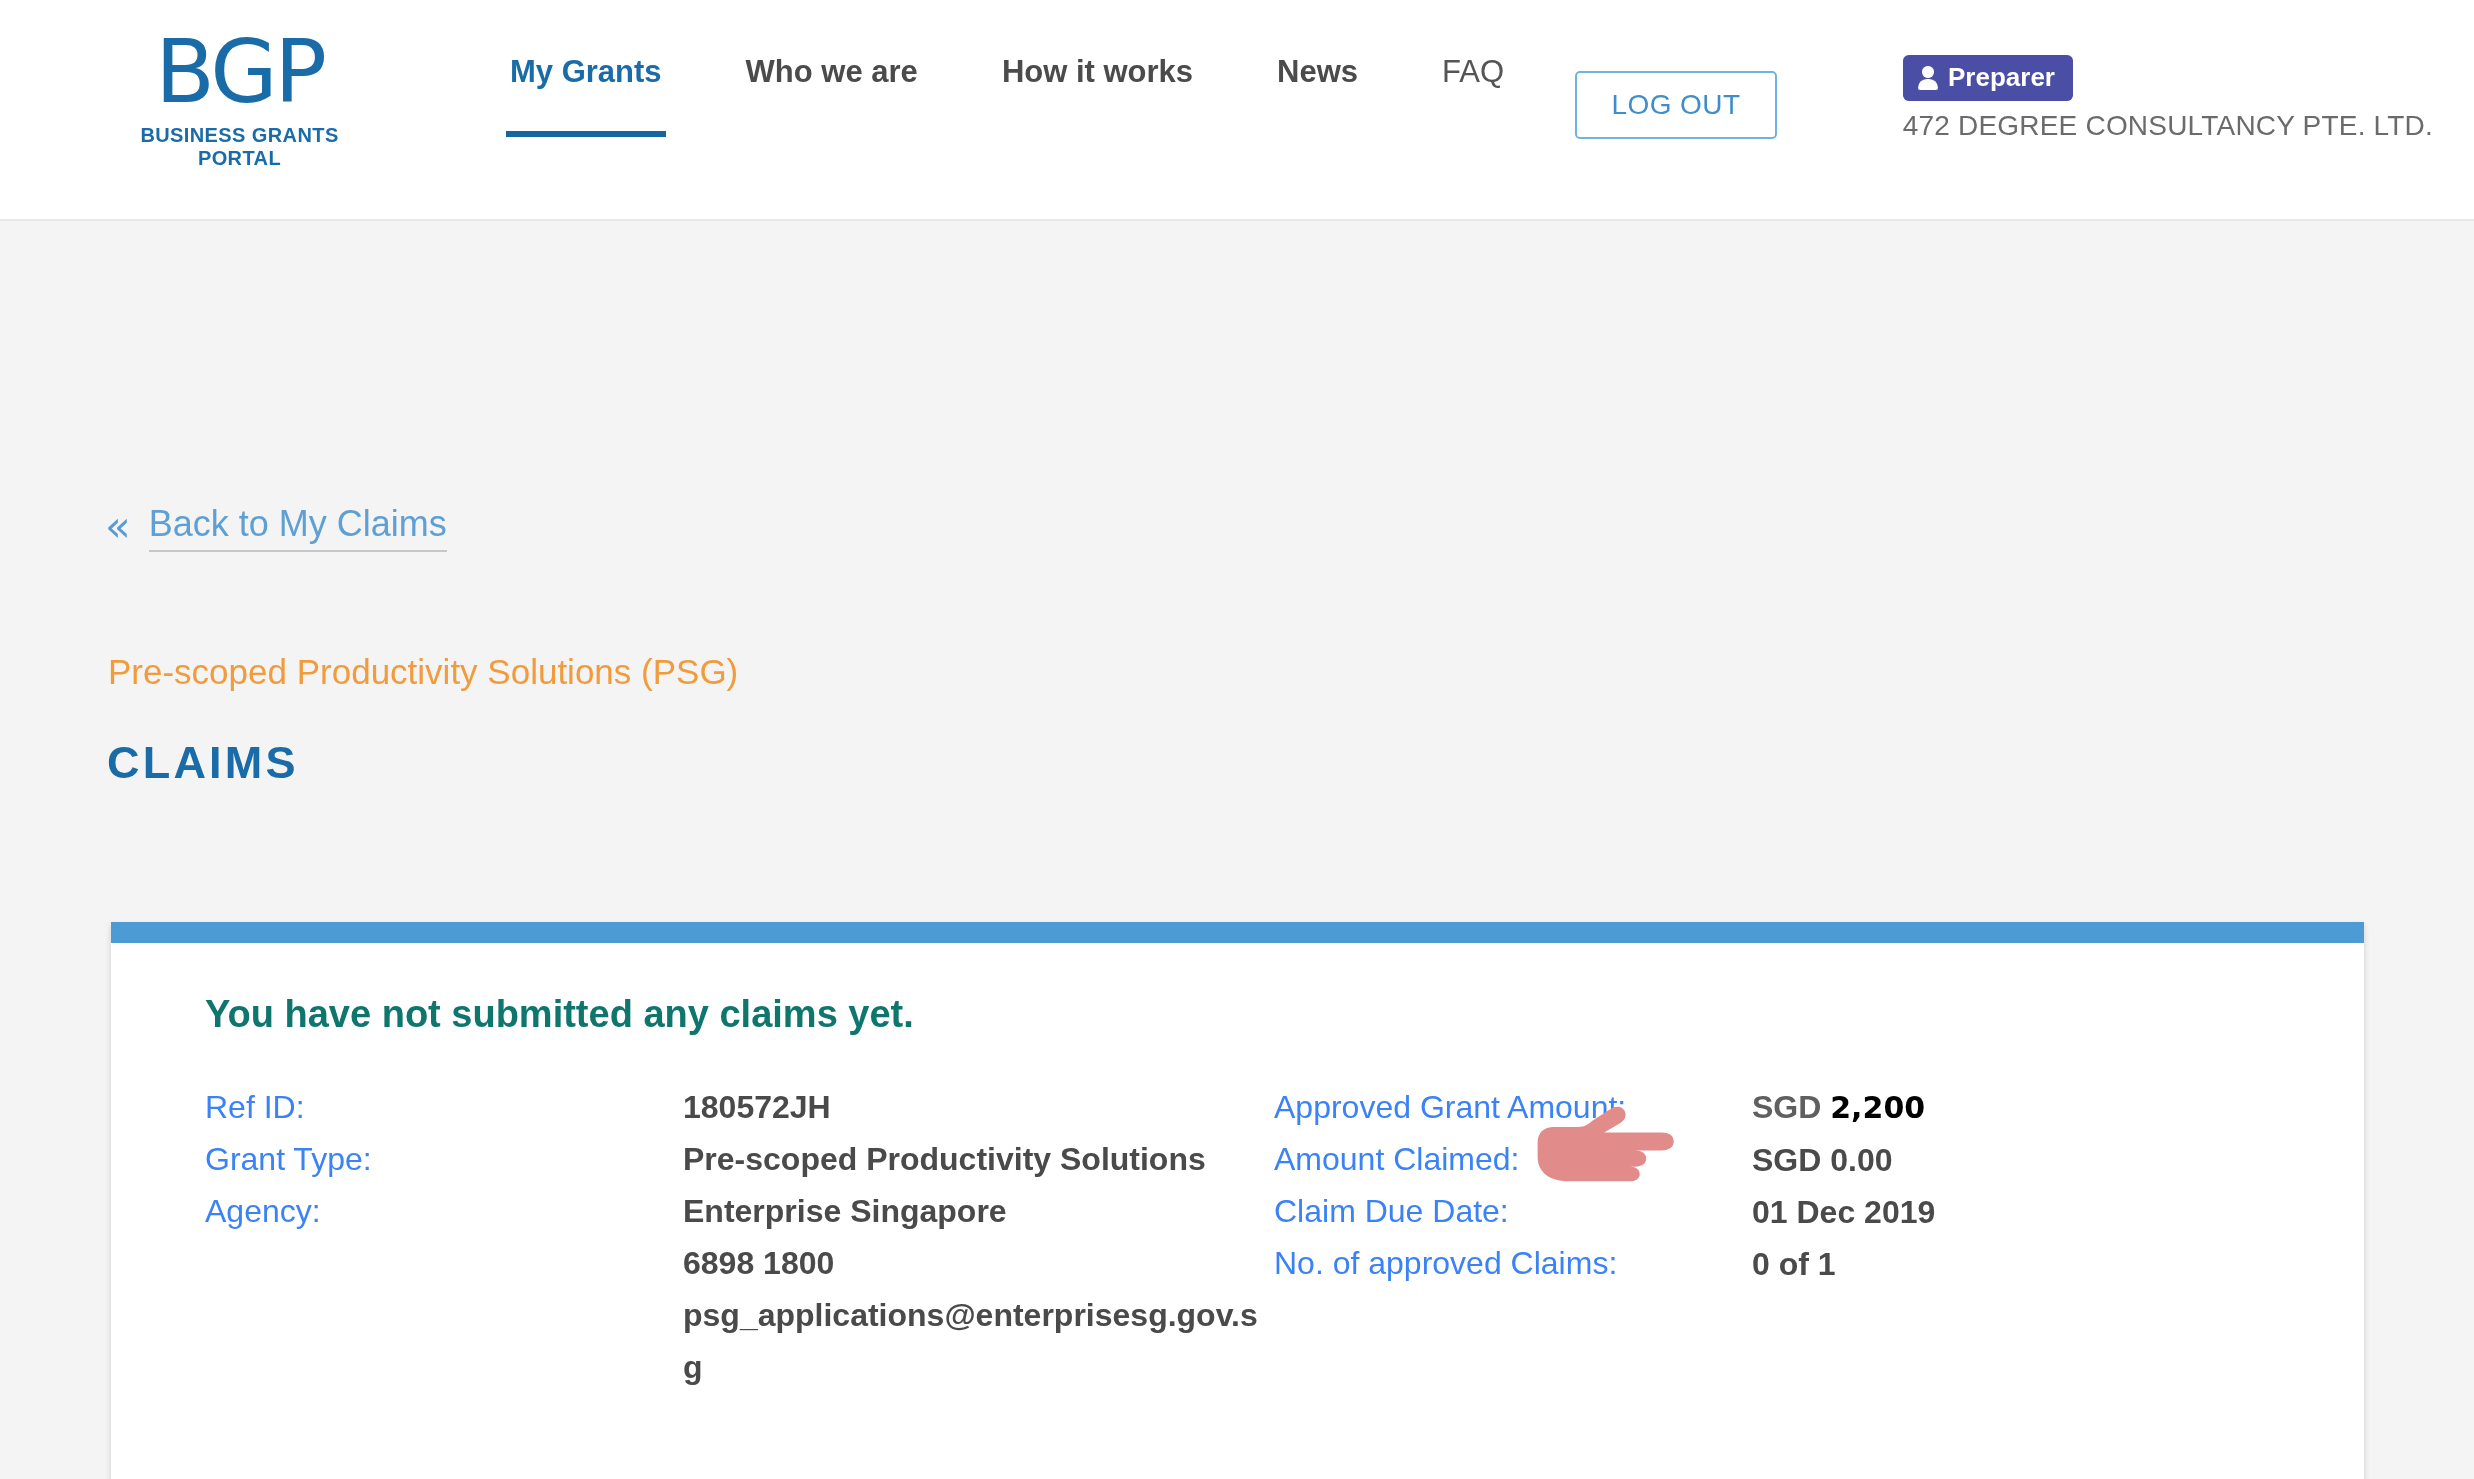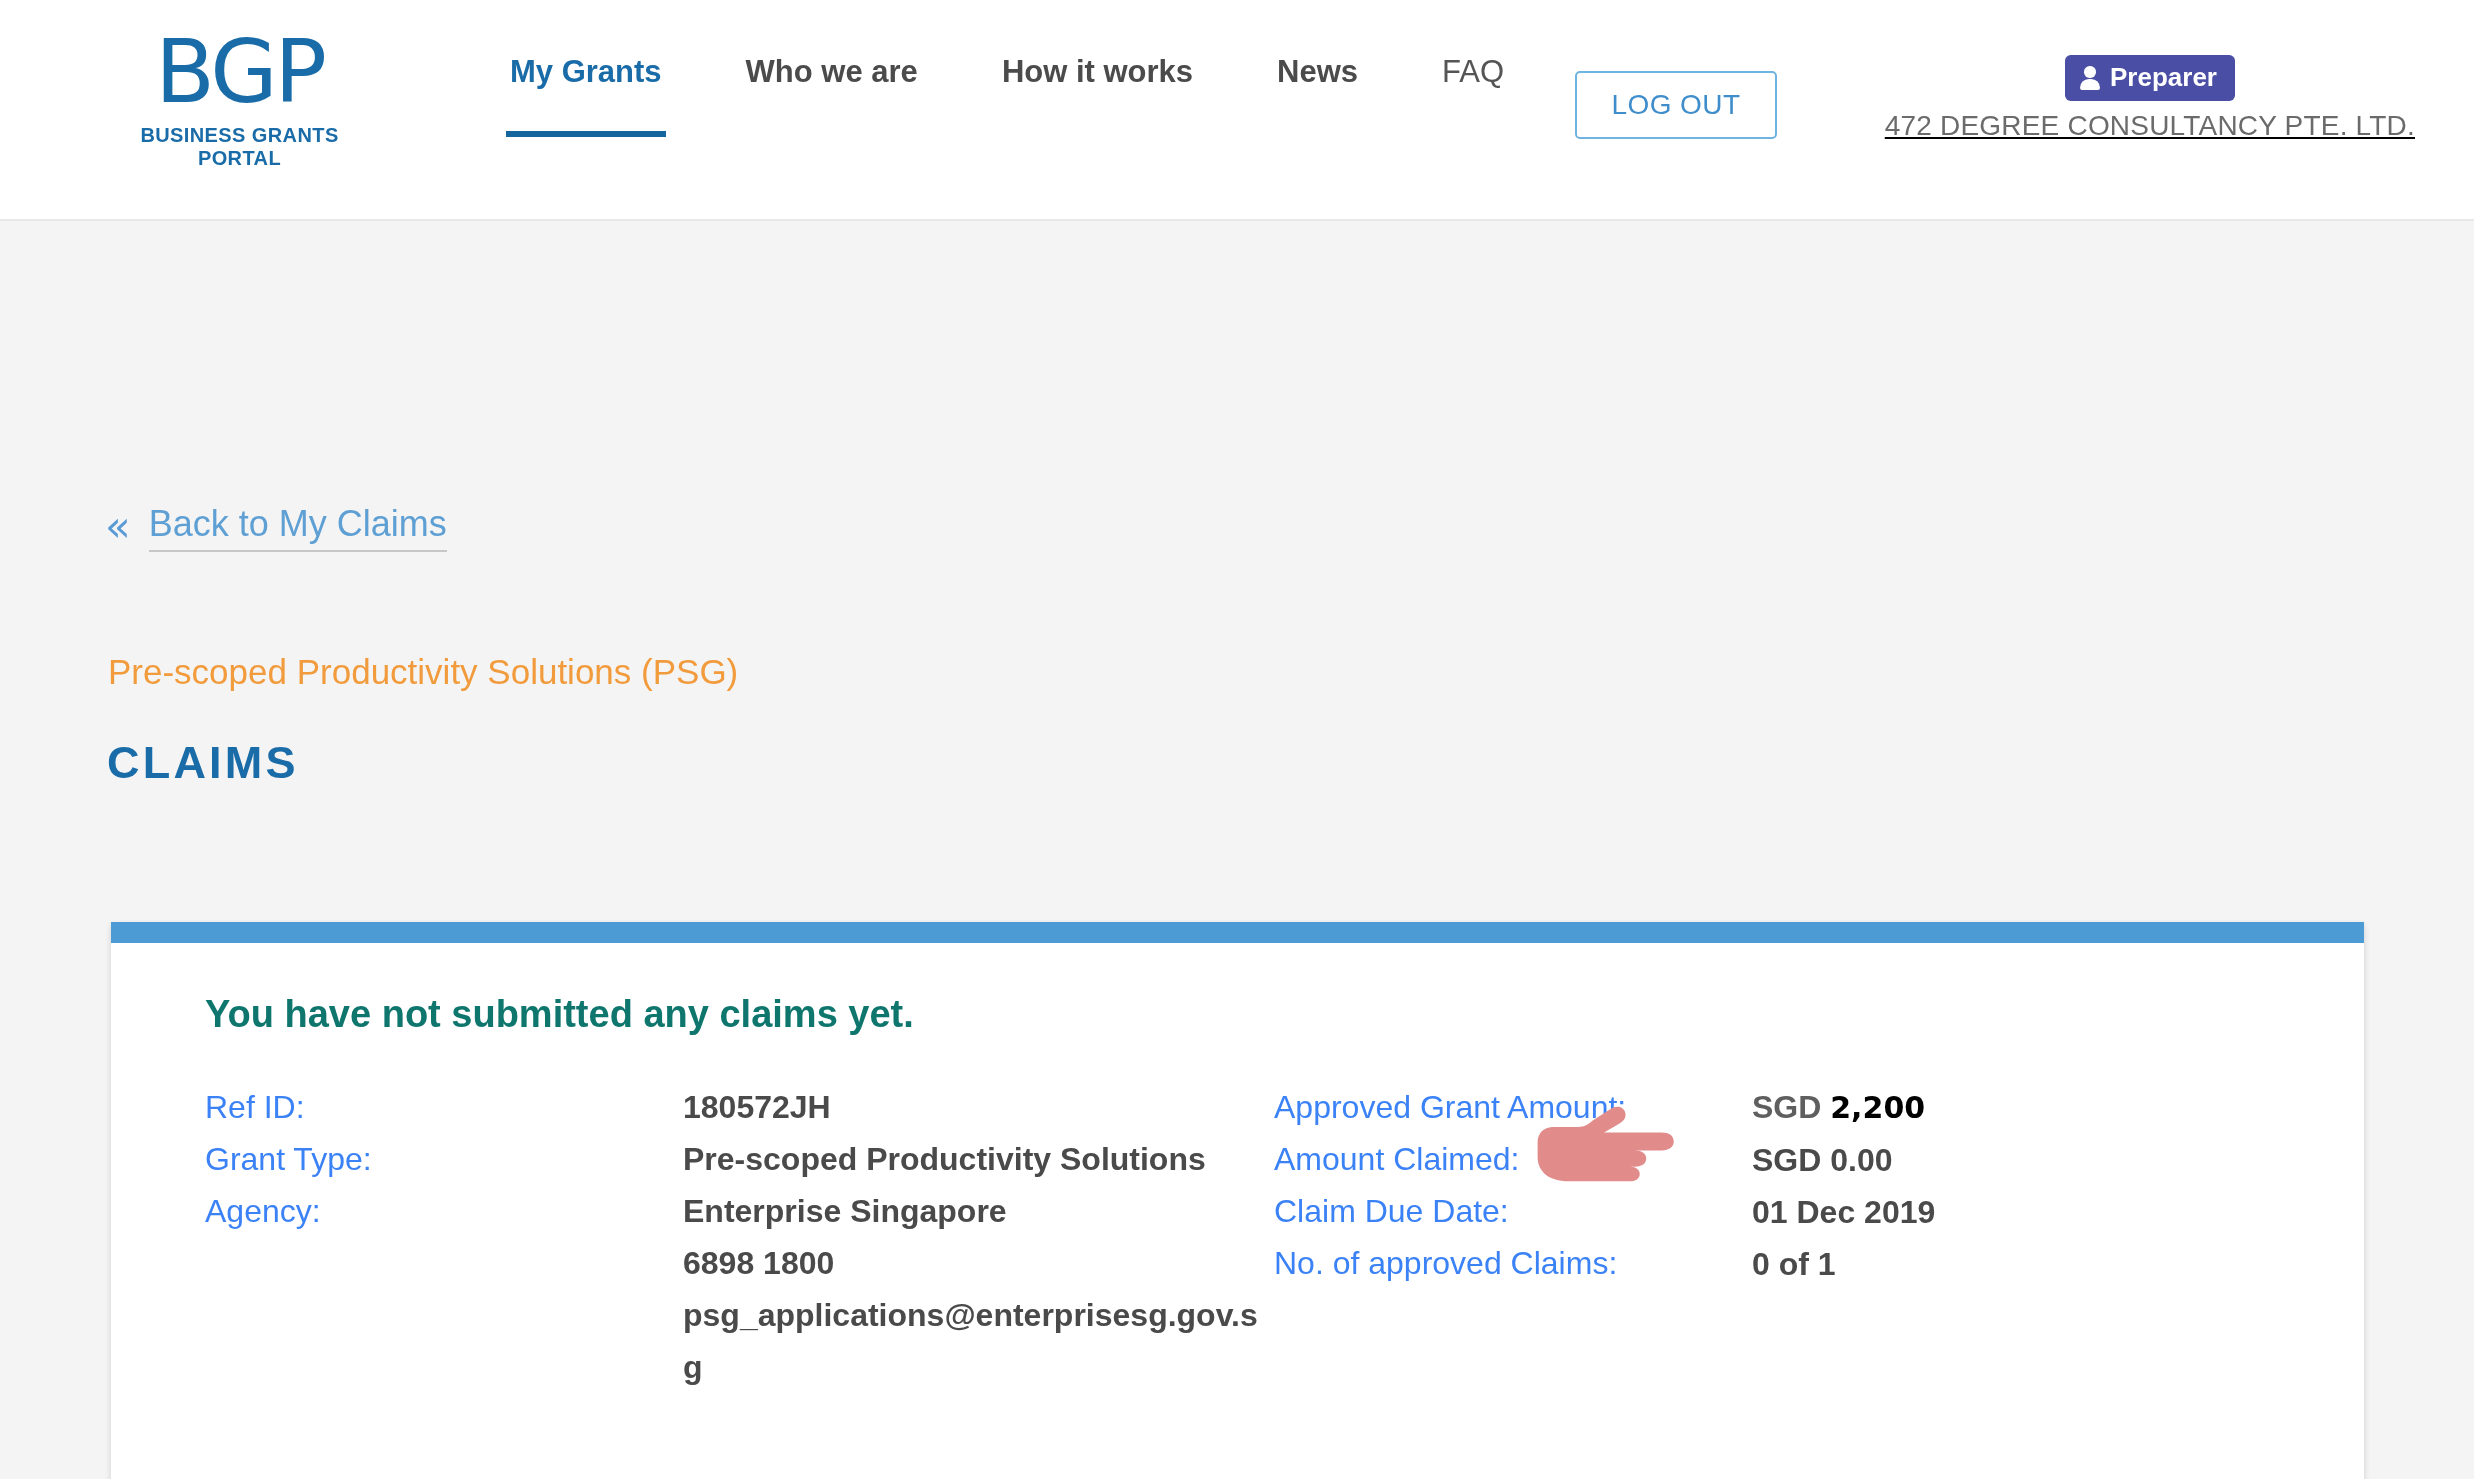--- a/index.html
+++ b/index.html
@@ -89,24 +89,23 @@
     background: #ffffff;
     color: #3f8ecb;
     font-size: 28px;
     font-family: "Liberation Sans", sans-serif;
     letter-spacing: 0.4px;
     cursor: pointer;
   }
 
   .user-block {
     position: absolute;
-    right: 60px;
+    right: 42px;
     top: 55px;
-    text-align: center;
-    text-decoration: underline;
+    text-align: left;
   }
   .role-badge {
     display: inline-flex;
     align-items: center;
     gap: 9.7px;
     background: #4a4fa5;
     color: #ffffff;
     border-radius: 5.7px;
     padding: 7.3px 18px 7.3px 14.6px;
     font-size: 26px;

